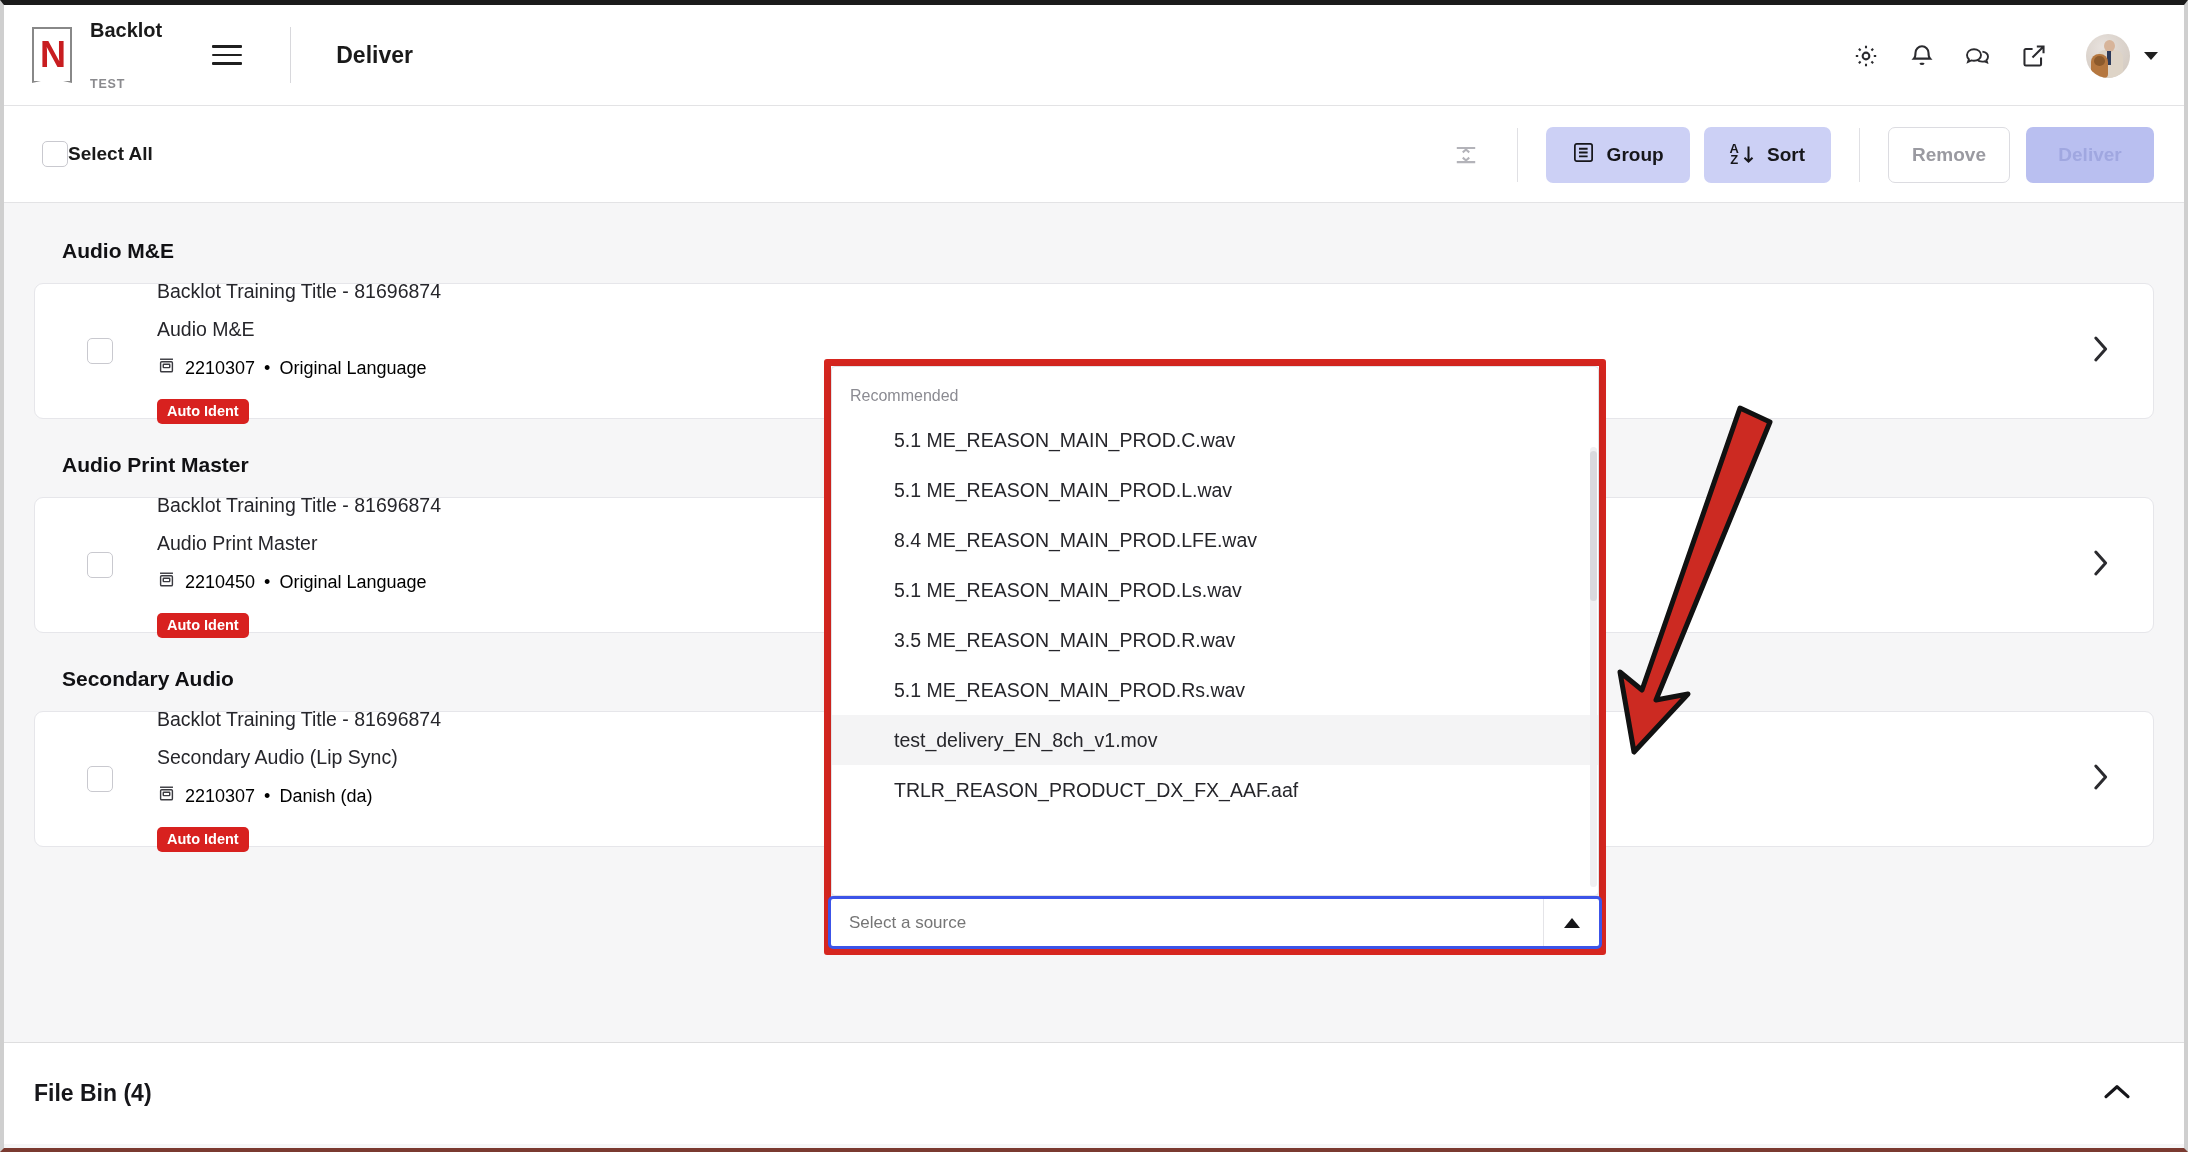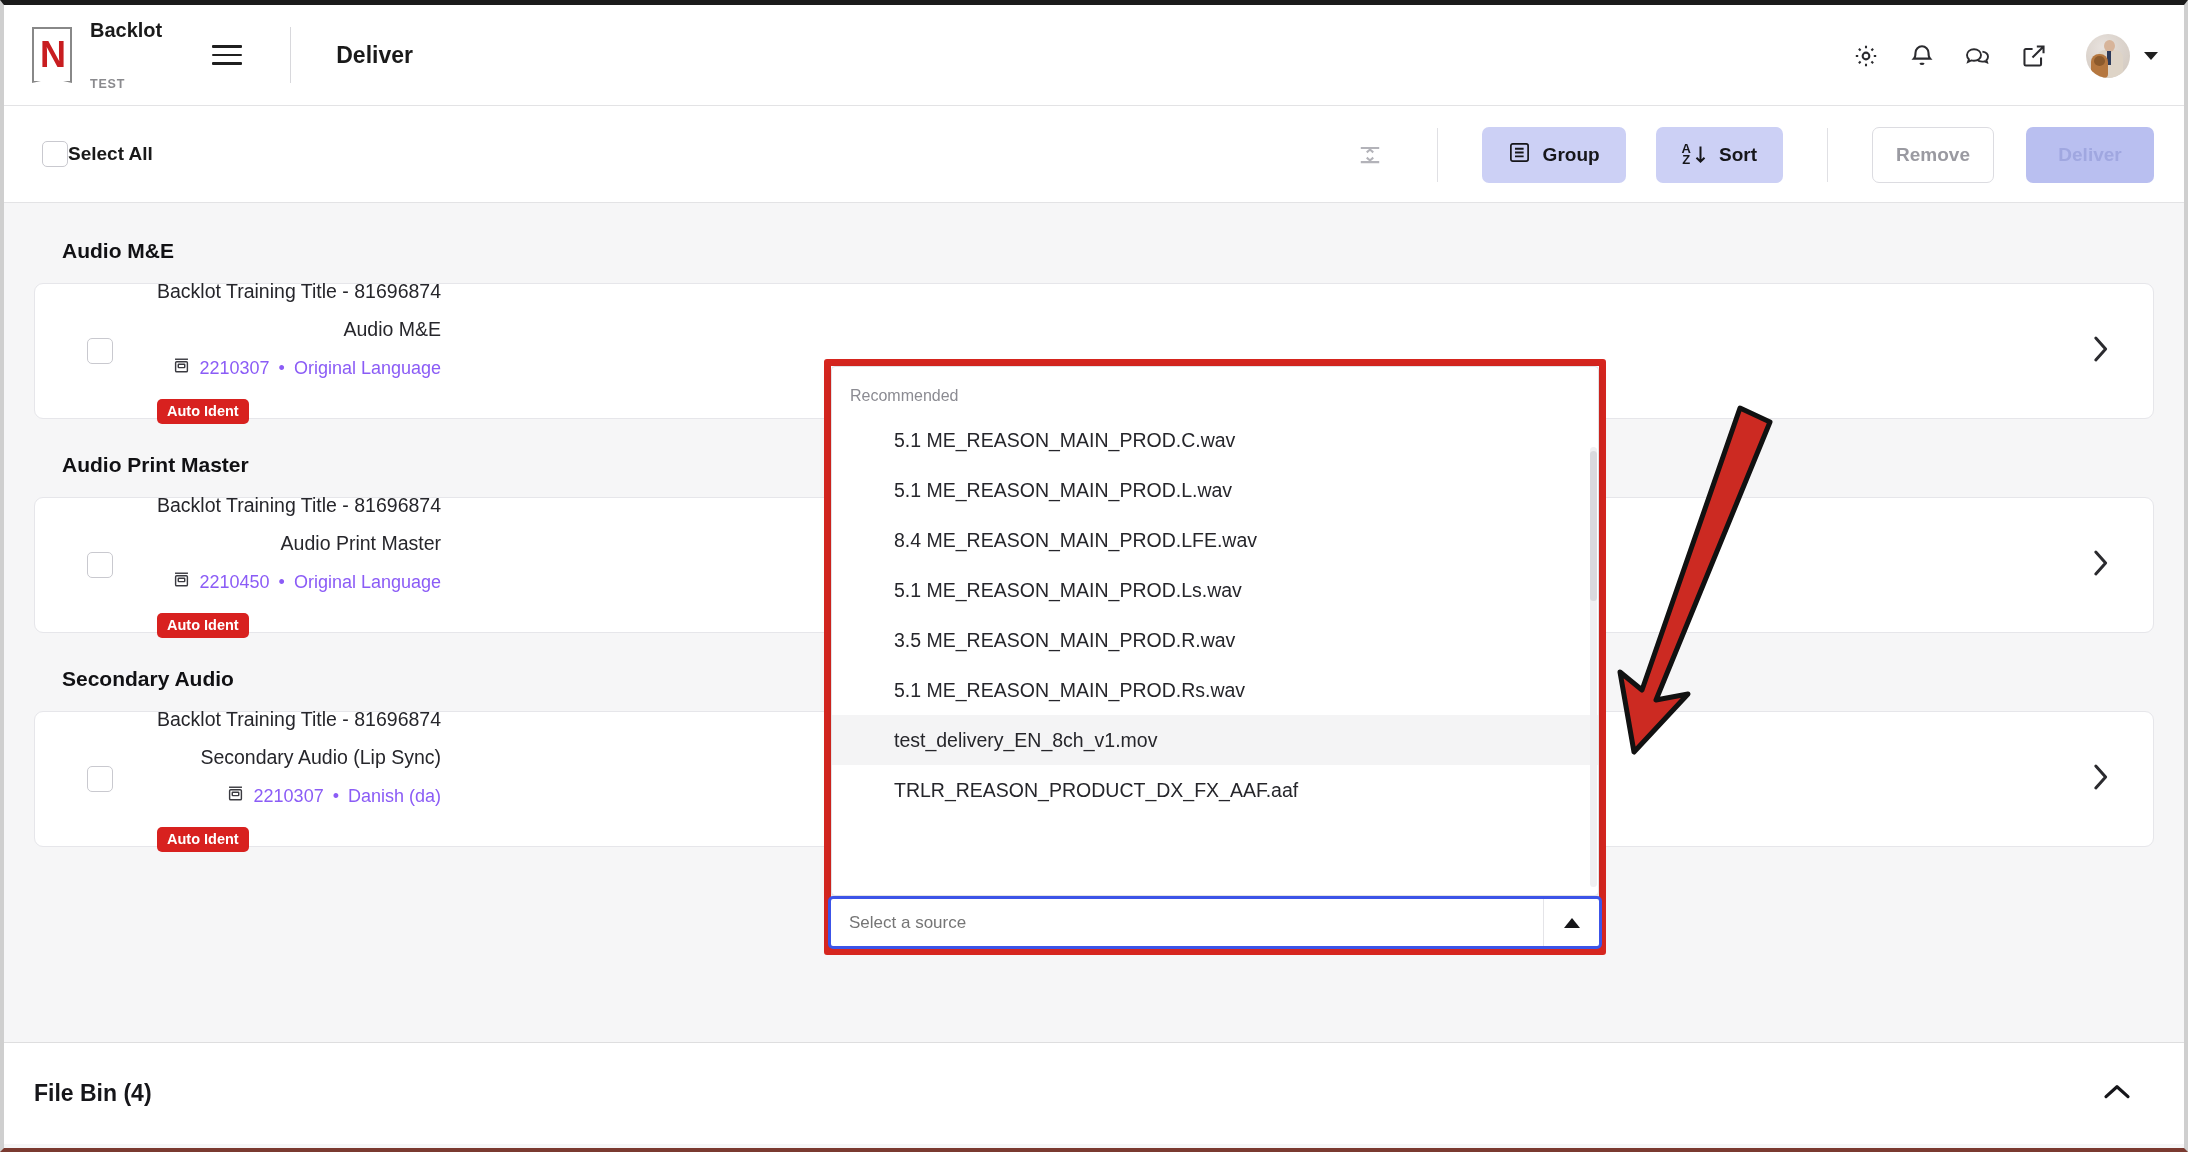--- a/index.html
+++ b/index.html
@@ -76,21 +76,21 @@
     background: #ffffff;
     border-bottom: 1px solid #e3e3e5;
     display: flex; align-items: center;
   }
   .cb {
     width: 26px; height: 26px; border: 1.6px solid #c9c9cf; border-radius: 5px; background: #fff;
     cursor: pointer; flex: none;
   }
   .selall { display: flex; align-items: center; padding-left: 38px; }
   .selall-label { font-size: 19px; font-weight: 700; color: #1a1a1a; }
-  .ab-right { position: absolute; right: 30px; top: 0; height: 97px; display: flex; align-items: center; gap: 16px; }
+  .ab-right { position: absolute; right: 30px; top: 0; height: 97px; display: flex; align-items: center; gap: 0; }
   .collapse-icon { width: 46px; height: 46px; display: flex; align-items: center; justify-content: center; cursor: pointer; }
   .ab-sep { width: 1px; height: 54px; background: #e0e0e4; margin: 0 28px; }
   .btn {
     height: 56px; border-radius: 7px; display: flex; align-items: center; justify-content: center;
     gap: 12px; font-size: 19px; font-weight: 700; cursor: pointer; padding: 0 26px; white-space: nowrap;
   }
   .btn-group { background: #ccd0f5; color: #16161a; }
   .btn-sort { background: #ccd0f5; color: #16161a; margin-left: 14px; }
   .btn-remove { background: #ffffff; border: 1.5px solid #dcdce1; color: #9a9aa1; width: 122px; padding: 0; }
   .btn-deliver { background: #b9bff0; color: #a0a7e0; width: 128px; padding: 0; margin-left: 16px; }
@@ -98,24 +98,24 @@
   .azrow { display: flex; align-items: center; gap: 3px; }
 
   
   .content { position: relative; height: 941px; background: #f6f6f7; overflow: hidden; }
   .group-head { font-size: 21px; font-weight: 700; color: #111114; padding: 0 0 0 58px; }
   .card {
     background: #ffffff; border: 1px solid #e6e6ea; border-radius: 9px;
     margin: 0 30px; height: 136px; display: flex; align-items: center; position: relative;
   }
   .card-cb { margin-left: 52px; }
-  .card-body { margin-left: 44px; display: flex; flex-direction: column; gap: 12px; align-items: flex-end; }
+  .card-body { margin-left: 44px; display: flex; flex-direction: column; gap: 12px; }
   .c-title { font-size: 19.5px; color: #26262b; line-height: 1.35; }
   .c-sub { font-size: 19.5px; color: #26262b; line-height: 1.35; }
-  .c-meta { display: flex; align-items: center; gap: 9px; font-size: 18px; color: #8b5cf6; margin-top: 2px; }
+  .c-meta { display: flex; align-items: center; gap: 9px; font-size: 18px; color: #000000; margin-top: 2px; }
   .badge {
     margin-top: 7px; align-self: flex-start; background: #d8211f; color: #fff;
     font-size: 14.5px; font-weight: 700; border-radius: 5px; padding: 4px 10px 5px;
   }
   .row-chevron { position: absolute; right: 42px; top: 50%; transform: translateY(-50%); cursor: pointer; }
 
   
   .filebin {
     position: absolute; left: 0; right: 0; bottom: 0; height: 102px;
     background: #ffffff; border-top: 1px solid #dededf;

